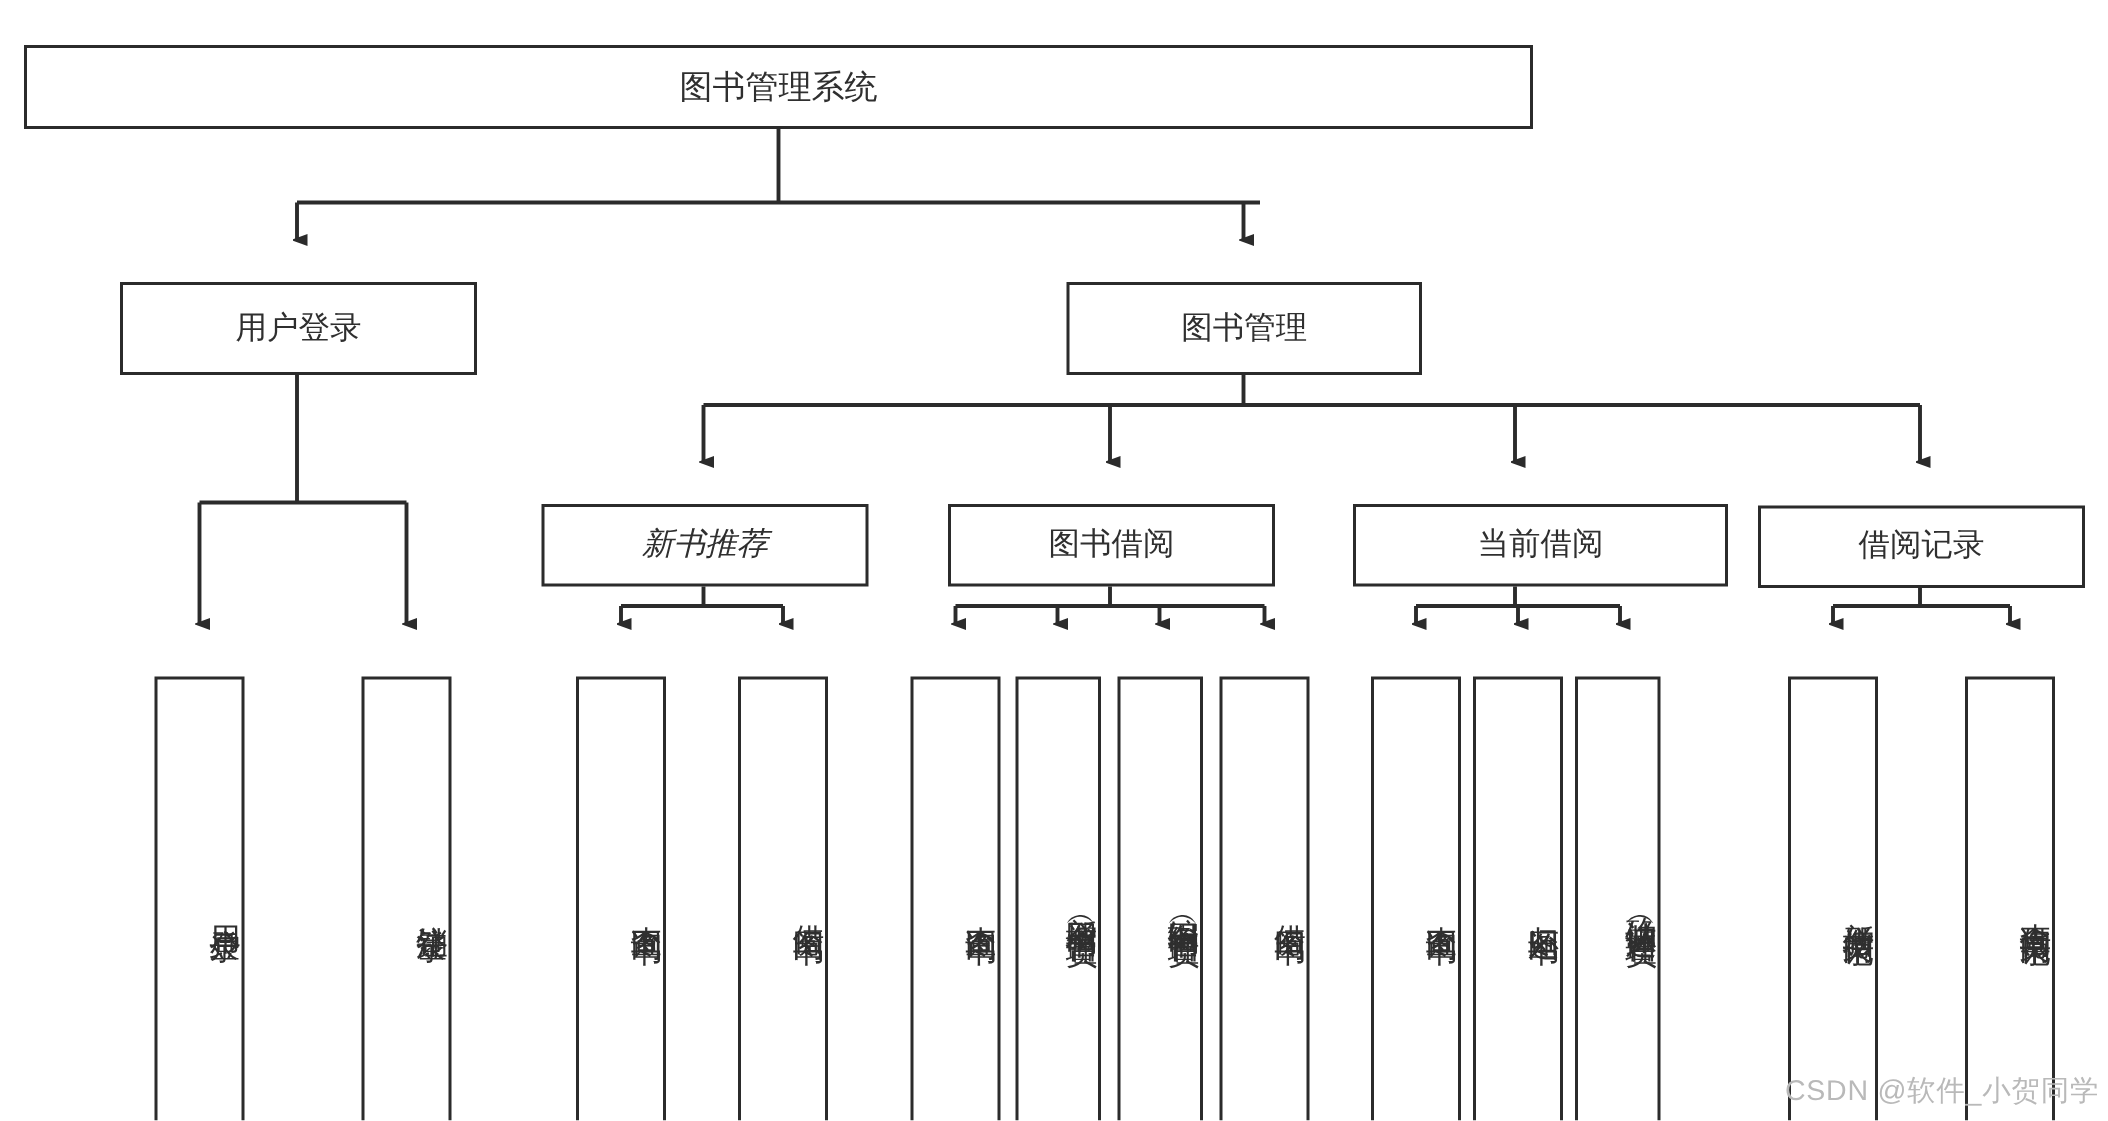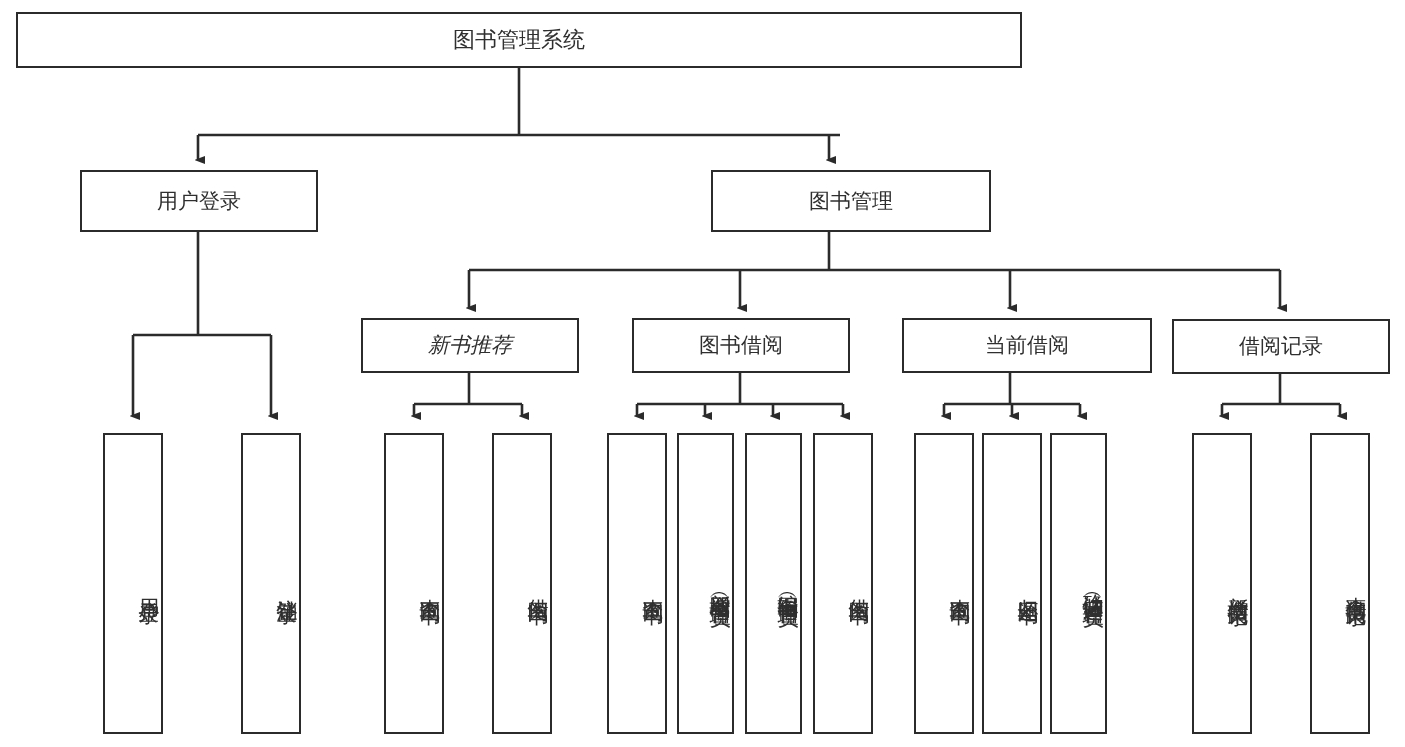--- a/index.html
+++ b/index.html
@@ -28,20 +28,21 @@
     position: absolute;
     box-sizing: border-box;
     border: 2px solid #2b2b2b;
     background: #ffffff;
     color: #2f2f2f;
     display: flex;
     align-items: center;
     justify-content: center;
     text-align: center;
     line-height: 1.18;
+    margin-top: 18px;
   }
   .node.h {
     font-size: 21px;
   }
   .node.root {
     font-size: 22px;
   }
   .node.leaf {
     font-size: 21px;
     writing-mode: vertical-rl;
@@ -133,21 +134,21 @@
   </svg>
 
   <div class="node root" style="left:16px; top:12px; width:1006px; height:56px;">
     <span>图书管理系统</span>
   </div>
 
   <div class="node h" style="left:80px; top:170px; width:238px; height:62px;">
     <span>用户登录</span>
   </div>
 
-  <div class="node h" style="left:711px; top:170px; width:280px; height:62px;">
+  <div class="node h" style="left:711px; top:170px; width:237px; height:62px;">
     <span>图书管理</span>
   </div>
 
   <div class="node h" style="left:361px; top:318px; width:218px; height:55px;font-style:italic;">
     <span>新书推荐</span>
   </div>
 
   <div class="node h" style="left:632px; top:318px; width:218px; height:55px;">
     <span>图书借阅</span>
   </div>
@@ -205,14 +206,15 @@
   </div>
 
   <div class="node leaf" style="left:1192px; top:433px; width:60px; height:301px;">
     <span class="vtext">新增借阅记录</span>
   </div>
 
   <div class="node leaf" style="left:1310px; top:433px; width:60px; height:301px;">
     <span class="vtext">查询借阅记录</span>
   </div>
 
+  <div class="watermark" style="left:1190px; top:714px;">CSDN @软件_小贺同学</div>
 
 </div>
 
 </body></html>

